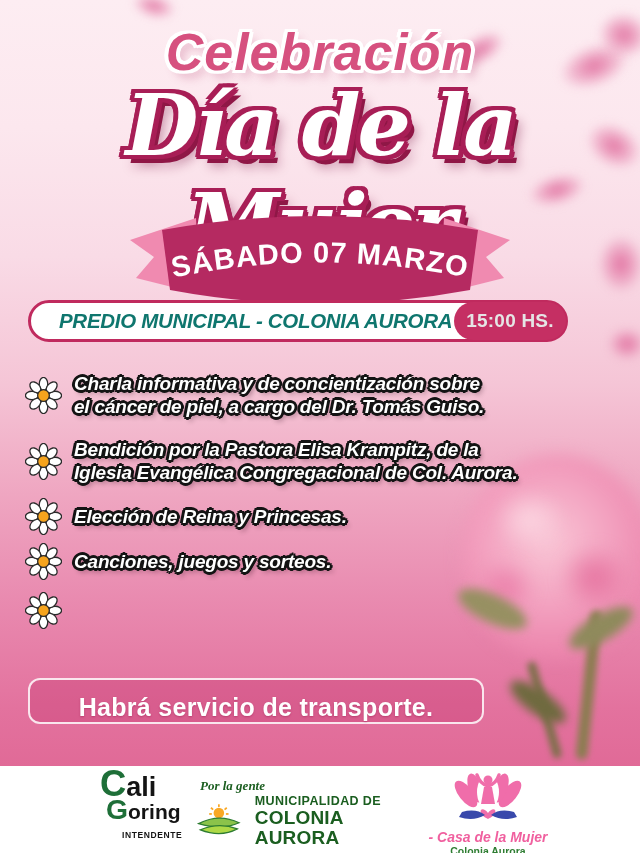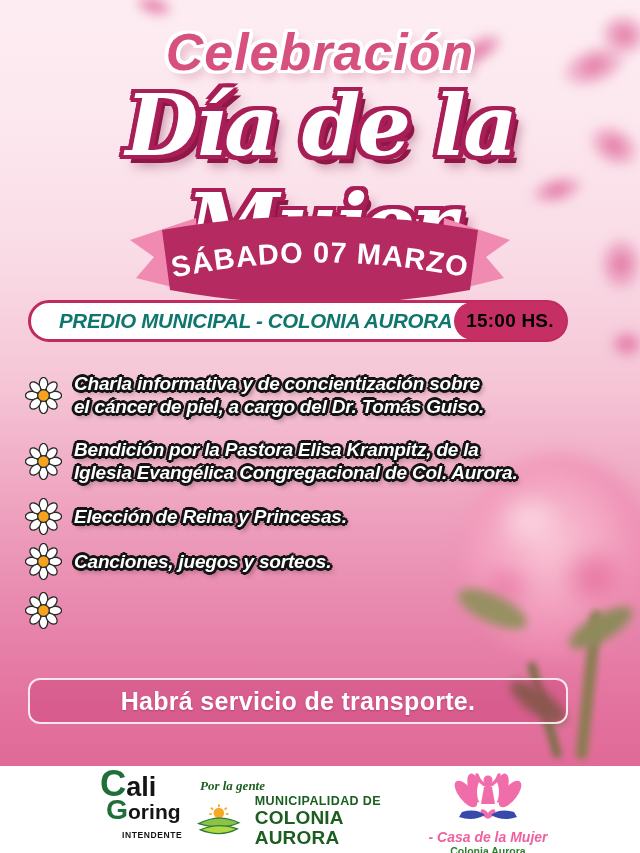--- a/index.html
+++ b/index.html
@@ -51,32 +51,32 @@
     background:#fff;border:3px solid #c02a5e;border-radius:24px;box-sizing:border-box;
     display:flex;align-items:center;
   }
   .venue-label{
     flex:1;padding-left:28px;font-size:20.5px;font-weight:bold;font-style:italic;
     color:#0f766e;letter-spacing:-0.3px;white-space:nowrap;
   }
   .time-badge{
     position:absolute;right:-1px;top:-1px;height:38px;width:112px;
     background:#c52f63;border-radius:21px;display:flex;align-items:center;justify-content:center;
-    color:#000000;font-size:19px;font-weight:bold;letter-spacing:0.2px;
+    color:#e5e5e5;font-size:19px;font-weight:bold;letter-spacing:0.2px;
   }
   
   .agenda-item{position:absolute;left:25px;display:flex;align-items:center;gap:12px;z-index:2;}
   .agenda-item svg{flex:0 0 auto;}
   .agenda-text{font-size:19px;line-height:23px;letter-spacing:-0.2px;white-space:pre-line;}
   
   .transport-banner{
-    position:absolute;left:28px;top:678px;width:540px;height:46px;z-index:2;
+    position:absolute;left:28px;top:678px;width:456px;height:46px;z-index:2;
     background:rgba(196,52,110,.34);border:2px solid rgba(255,255,255,.85);
     border-radius:12px;box-sizing:border-box;
-    display:flex;align-items:center;justify-content:center;
+    display:flex;align-items:flex-end;justify-content:center;
   }
   .transport-label{color:#fff;font-size:25px;font-weight:bold;letter-spacing:0.3px;
     text-shadow:0 1px 2px rgba(140,20,70,.4);}
   
   .footer{position:absolute;left:0;top:766px;width:640px;height:87px;background:#fff;z-index:3;}
   .logo-intendente{position:absolute;left:100px;top:6px;width:110px;}
   .logo-intendente .l1{font-size:27px;font-weight:bold;color:#141414;line-height:24px;}
   .logo-intendente .l2{font-size:21px;font-weight:bold;color:#141414;line-height:20px;padding-left:6px;}
   .logo-intendente .l1::first-letter,.logo-intendente .l2::first-letter{color:#1e6f38;font-size:135%;}
   .logo-intendente .role{font-size:8.5px;font-weight:bold;color:#141414;letter-spacing:.6px;padding-left:22px;margin-top:8px;}

